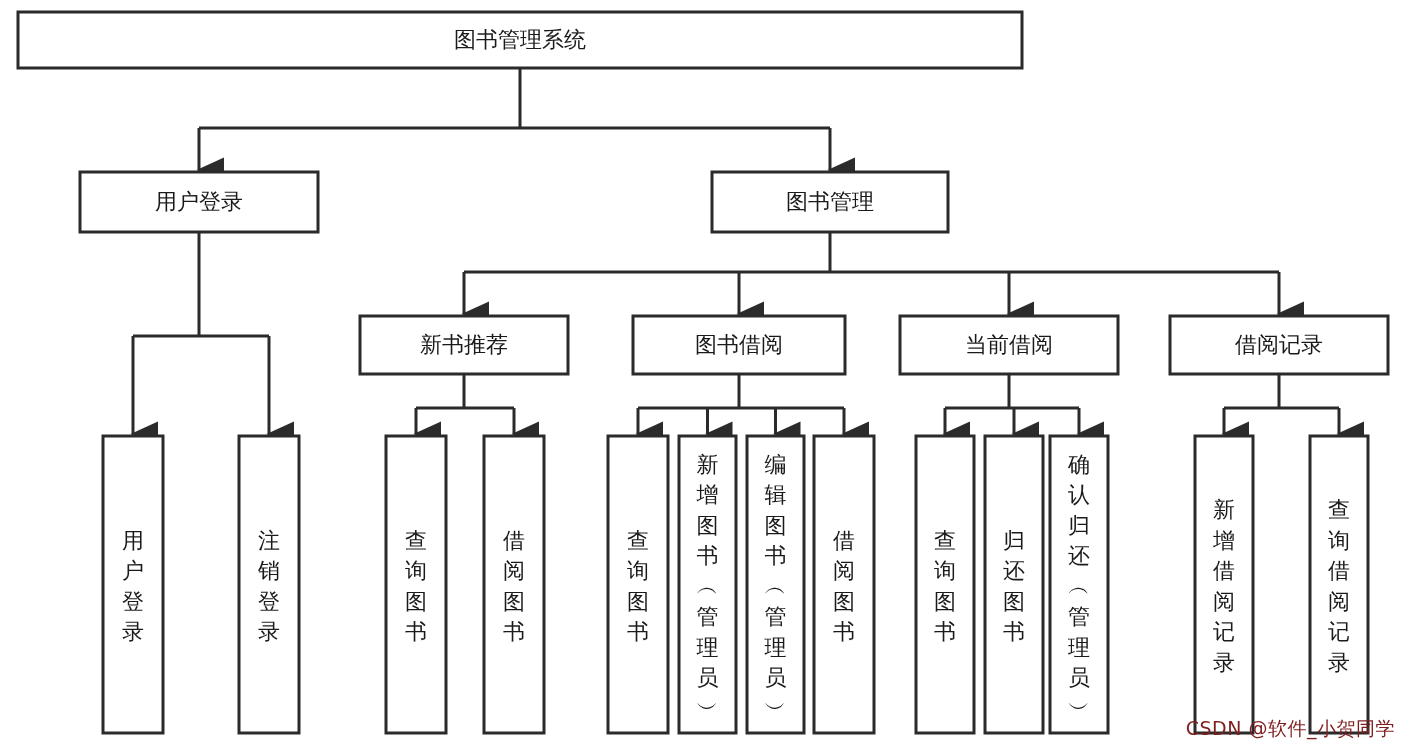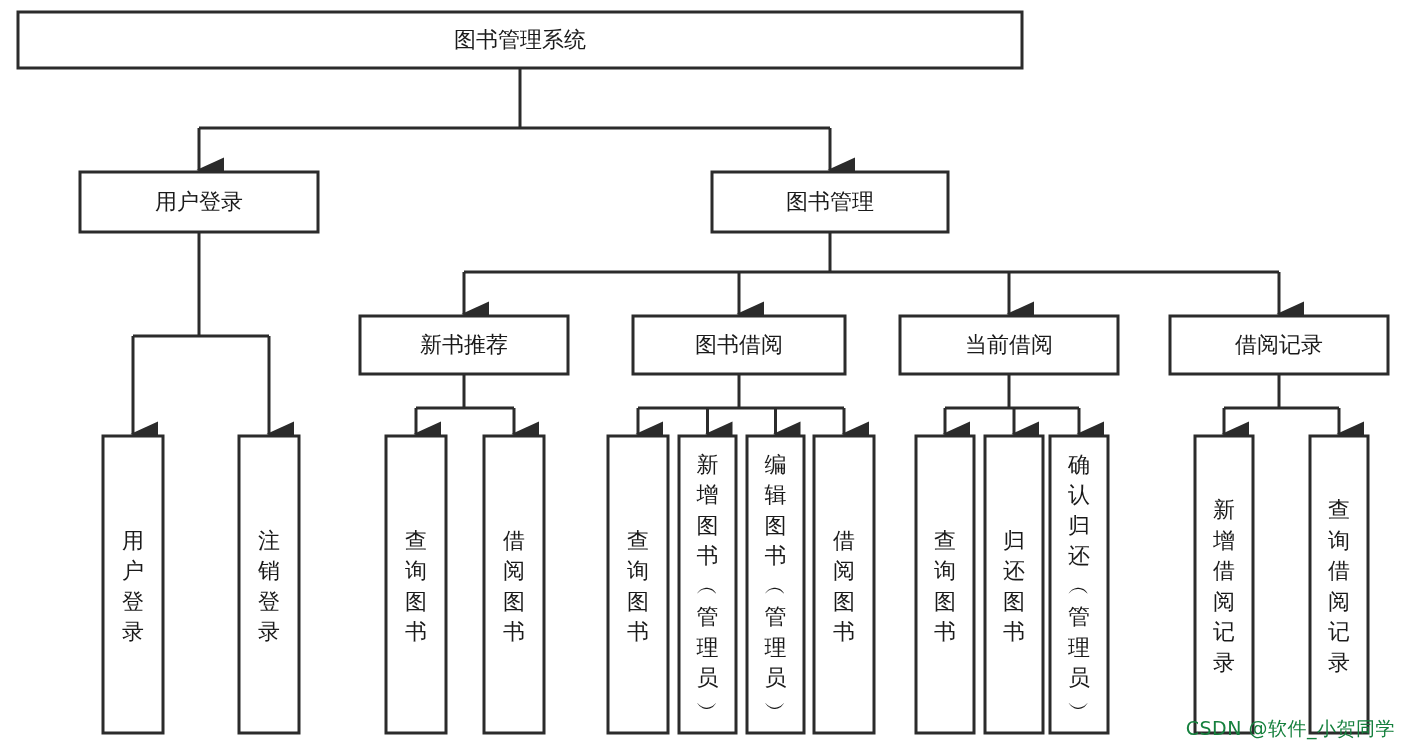--- a/index.html
+++ b/index.html
@@ -21,21 +21,21 @@
     text-anchor:middle;dominant-baseline:middle;
   }
   .vert-label{
     font-family:"Liberation Sans","DejaVu Sans",sans-serif;
     font-size:22px;fill:#1a1a1a;
     text-anchor:middle;
   }
   .watermark{
     position:absolute;right:10px;bottom:5px;
     font-family:"DejaVu Sans","Liberation Sans",sans-serif;
-    font-size:19px;color:#15803d;
+    font-size:19px;color:#7f1d1d;
     letter-spacing:0.5px;white-space:nowrap;
     pointer-events:none;
   }
 </style>
 </head>
 <body>
 
 <svg id="diagram" viewBox="0 0 1405 747">
   <defs>
     <marker id="arrow" viewBox="0 0 12 12" refX="6" refY="10" markerWidth="10" markerHeight="10" orient="auto-start-reverse">

